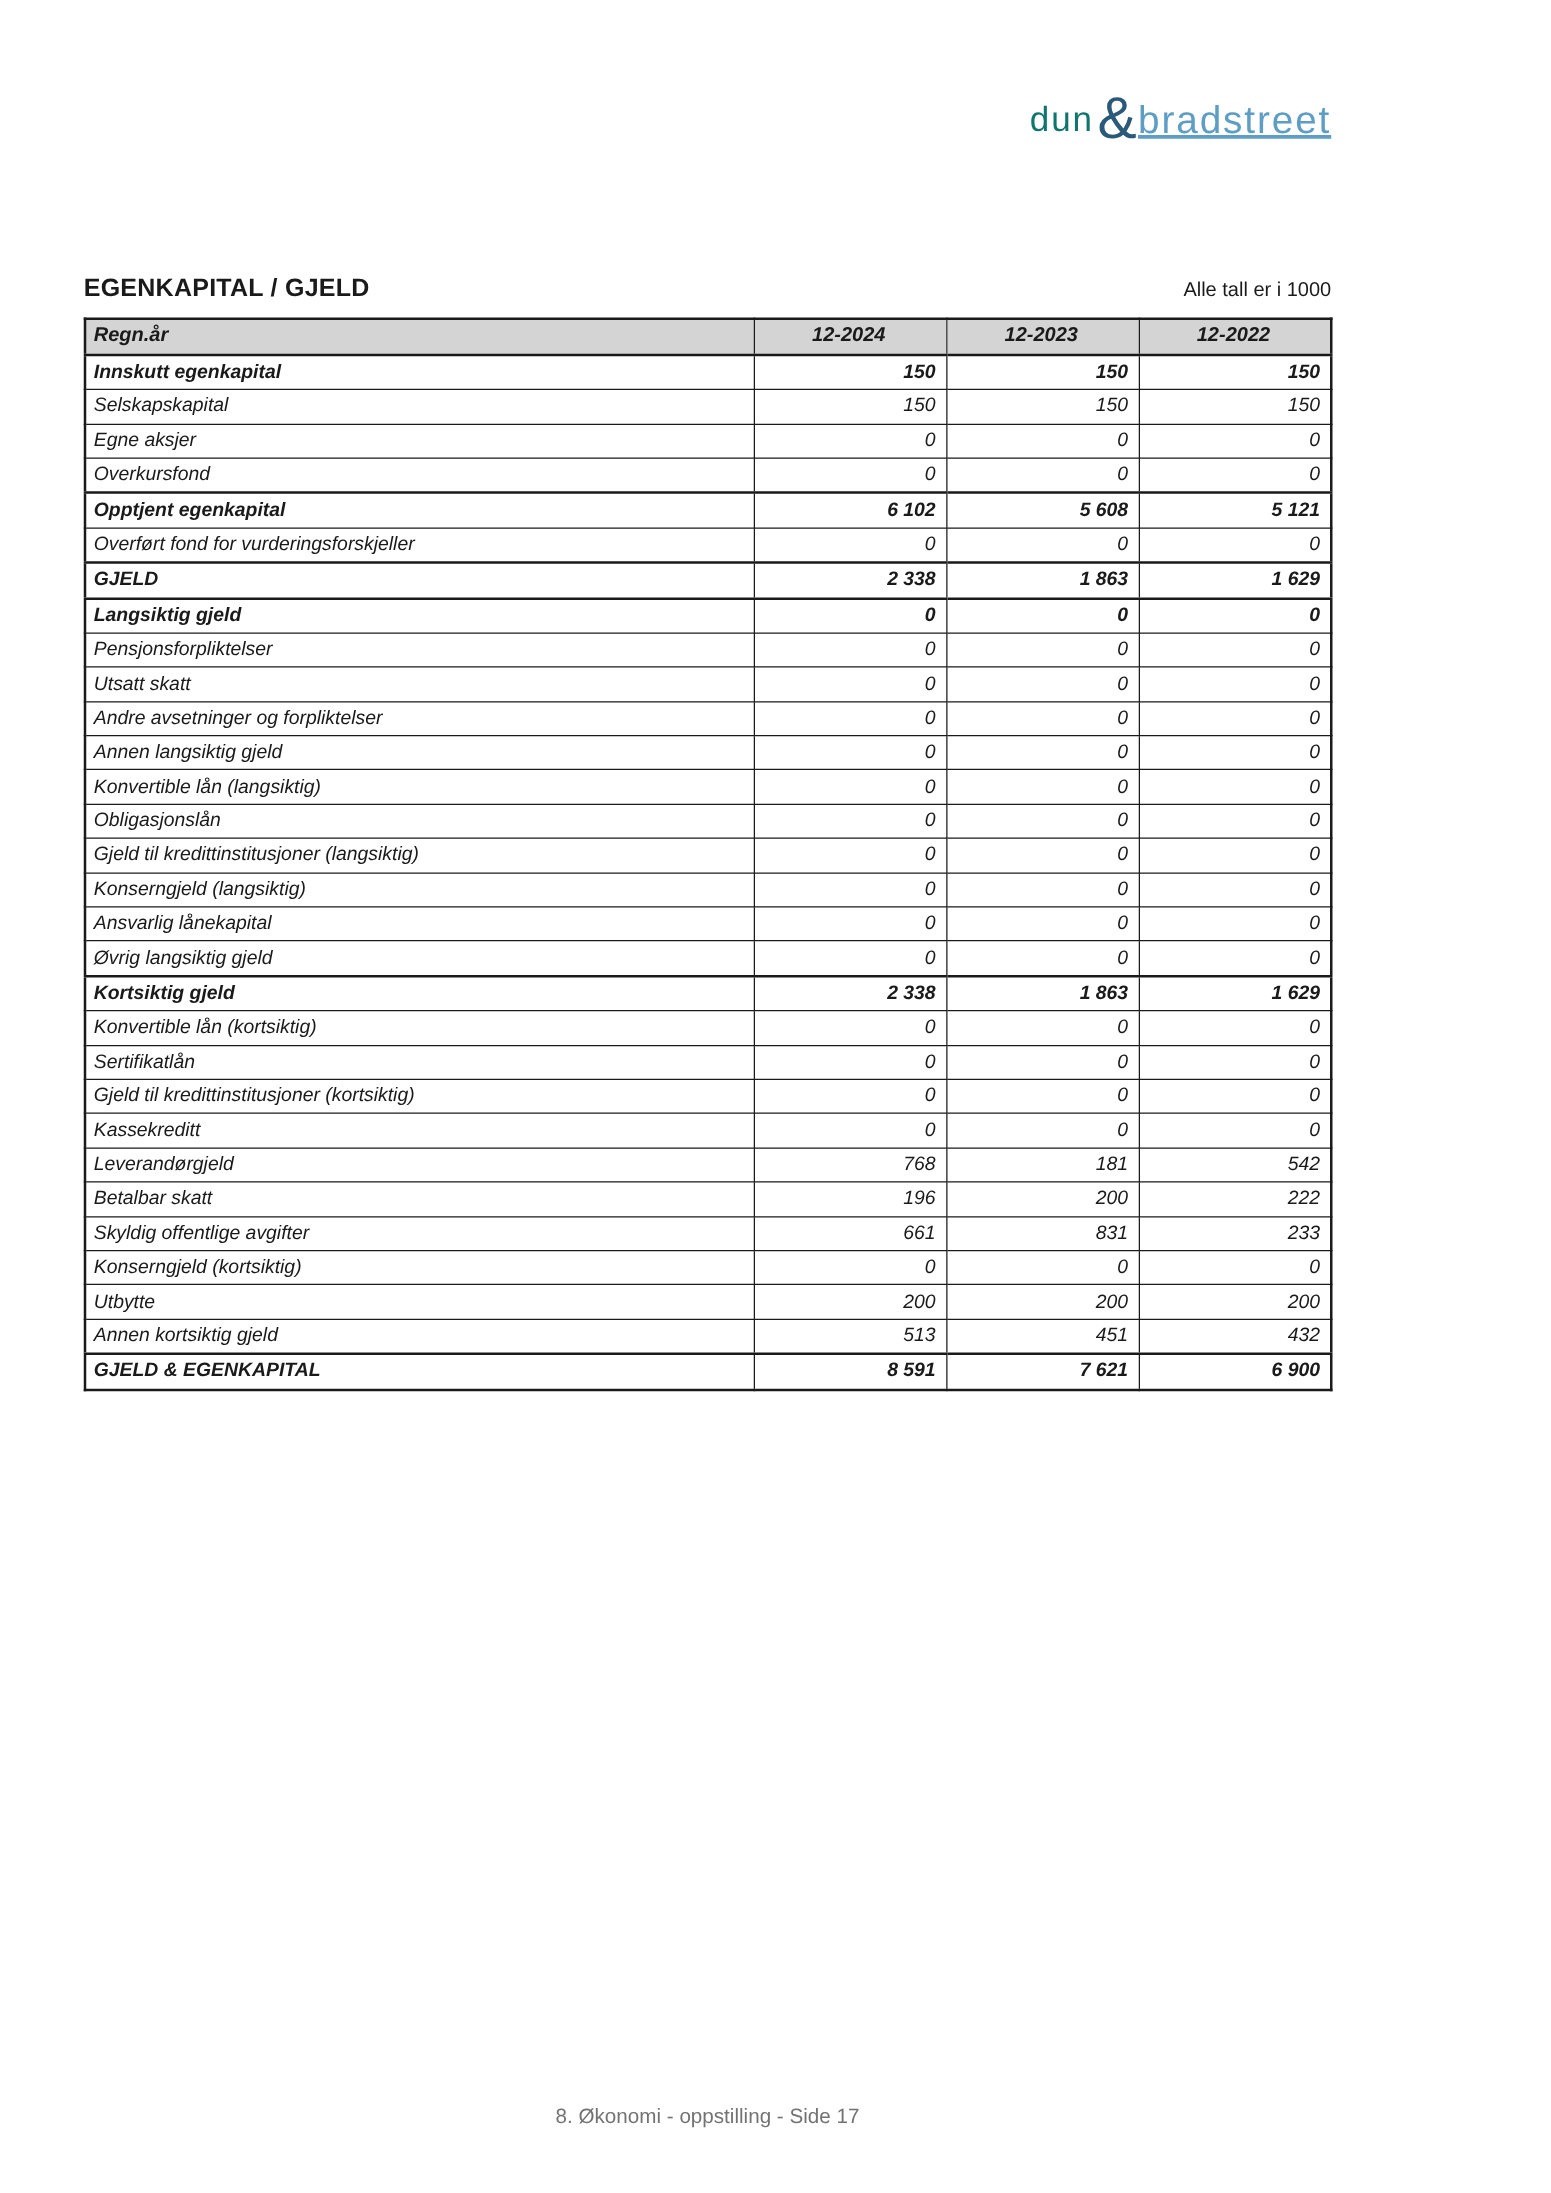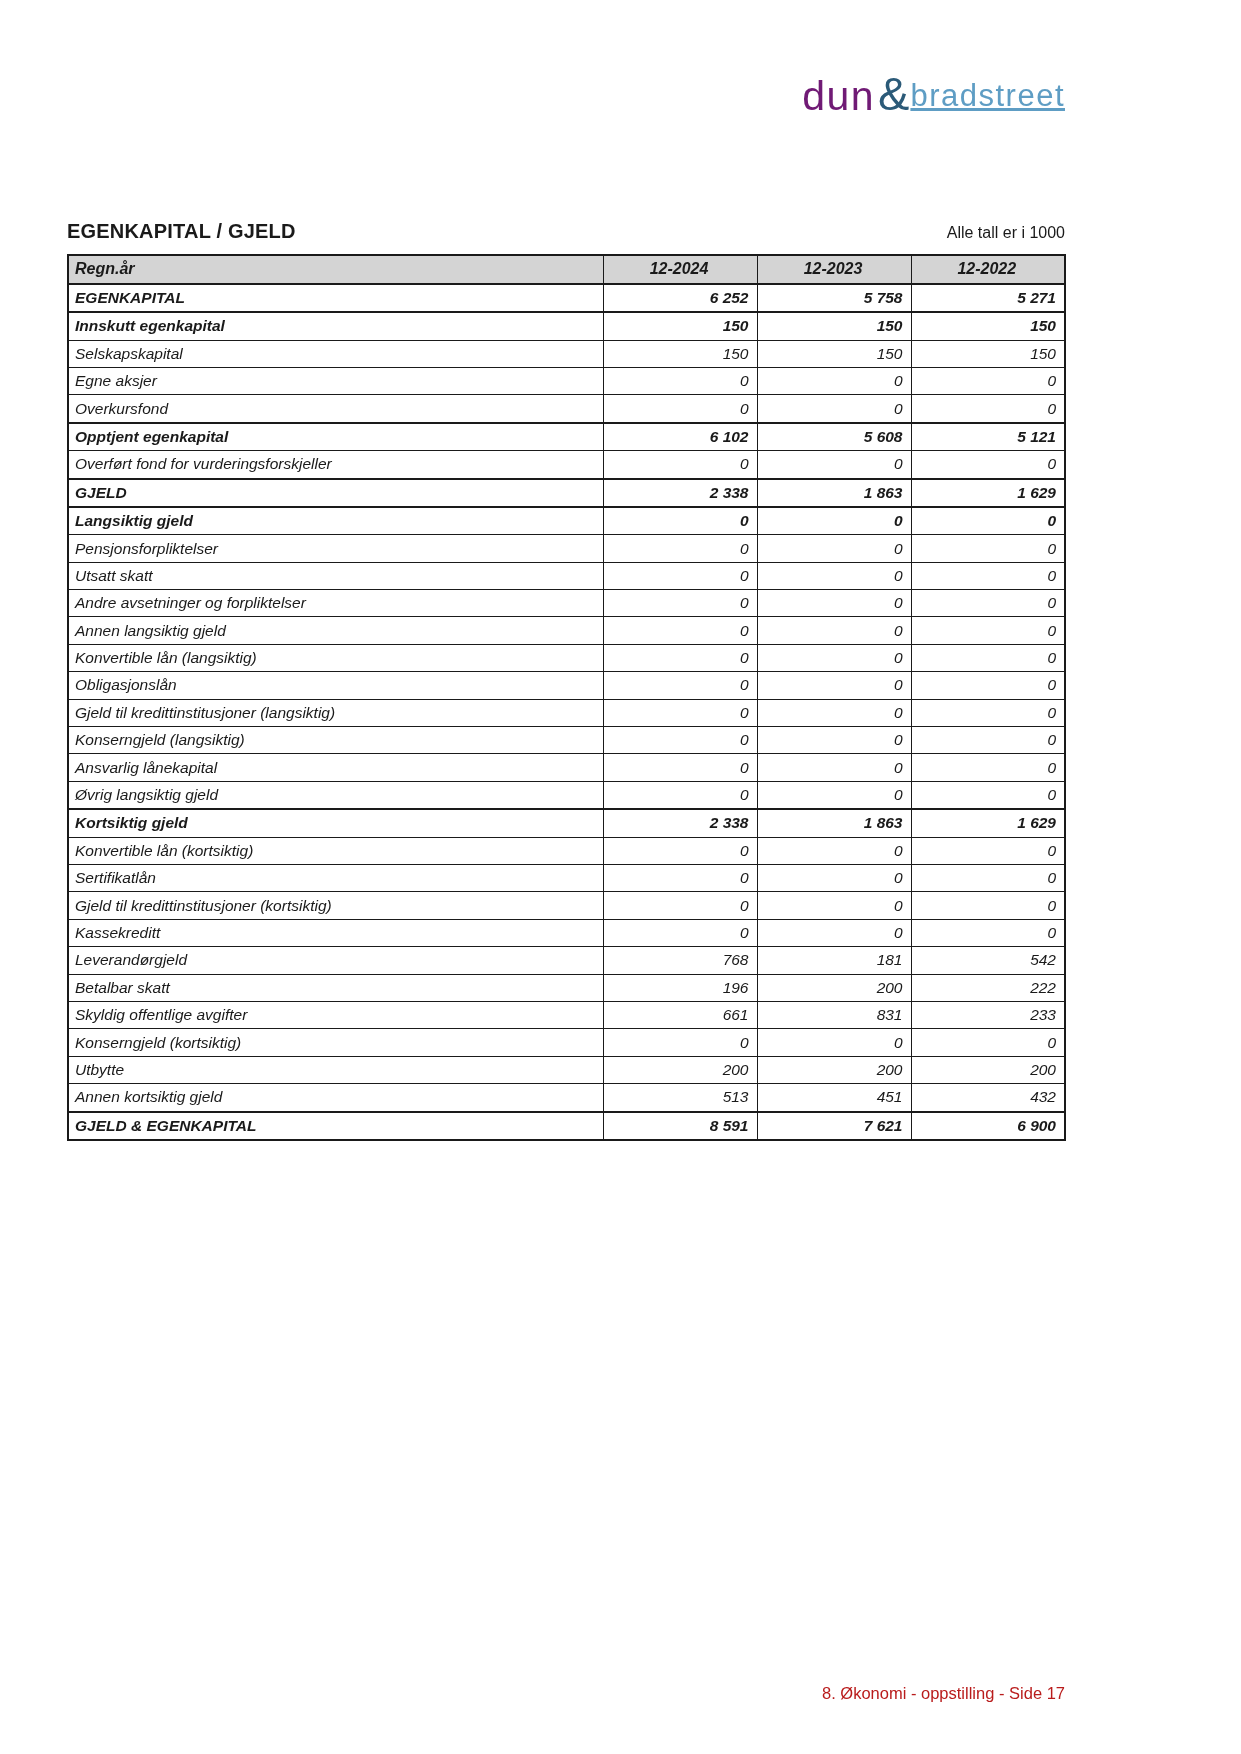--- a/index.html
+++ b/index.html
@@ -21,23 +21,23 @@
   .logo {
     position: absolute;
     top: 70px;
     right: 176px;
     height: 52px;
     display: flex;
     align-items: center;
     white-space: nowrap;
   }
   .logo .dun {
-    font-size: 41px;
+    font-size: 28px;
     letter-spacing: 1.5px;
-    color: #701a75;
+    color: #0f766e;
   }
   .logo .amp {
     font-size: 47px;
     line-height: 1;
     color: #2b5a78;
     margin: 0 1px 6px 3px;
     font-weight: 400;
   }
   .logo .bradstreet {
     font-size: 31px;
@@ -104,23 +104,23 @@
     font-weight: bold;
     border-top-width: 2px;
   }
 
   
   .footer {
     position: absolute;
     top: 1684px;
     left: 67px;
     width: 998px;
-    text-align: right;
+    text-align: center;
     font-size: 16.5px;
-    color: #b91c1c;
+    color: #737373;
   }
 </style>
 </head>
 <body>
 
 <div class="page">
 
   <div class="logo">
     <span class="dun">dun</span>
     <span class="amp">&amp;</span>
@@ -143,26 +143,20 @@
       <thead>
         <tr>
           <th class="label-h">Regn.år</th>
           <th>12-2024</th>
           <th>12-2023</th>
           <th>12-2022</th>
         </tr>
       </thead>
       <tbody>
           <tr class="bold-row">
-    <td class="lbl">EGENKAPITAL</td>
-    <td class="num">6 252</td>
-    <td class="num">5 758</td>
-    <td class="num">5 271</td>
-  </tr>
-          <tr class="bold-row">
     <td class="lbl">Innskutt egenkapital</td>
     <td class="num">150</td>
     <td class="num">150</td>
     <td class="num">150</td>
   </tr>
           <tr>
     <td class="lbl">Selskapskapital</td>
     <td class="num">150</td>
     <td class="num">150</td>
     <td class="num">150</td>

